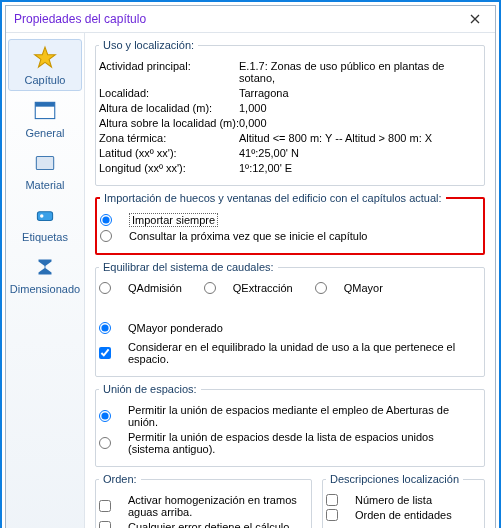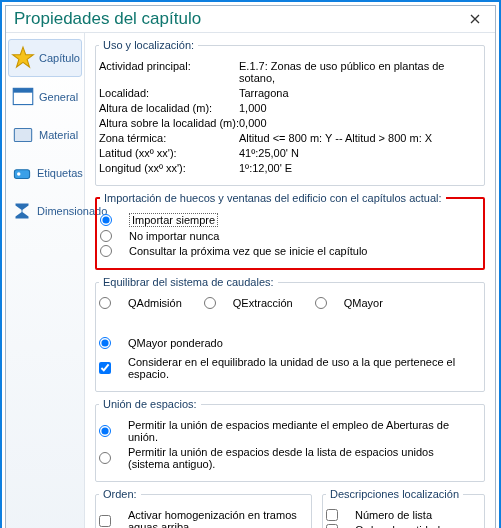--- a/index.html
+++ b/index.html
@@ -1,24 +1,24 @@
 <!DOCTYPE html>
 <html><head>
 <meta charset="utf-8">
 <style>
 html,body{margin:0;padding:0;font-family:"Segoe UI",Tahoma,Arial,sans-serif;font-size:11px;color:#000;background:#fff}
 .frame{width:501px;box-sizing:border-box;border:2px solid #0d7fe0;padding:3px;background:#fff}
 .win{border:1px solid #a3b4c6;background:#fff}
 .titlebar{height:26px;background:#fff;display:flex;align-items:center;justify-content:space-between;padding:0 0 0 8px;border-bottom:1px solid #dfe5ec}
-.titlebar .t{font-size:17px;color:#0f766e}
+.titlebar .t{font-size:12px;color:#6d28d9}
 .titlebar .x{width:40px;height:26px;display:flex;align-items:center;justify-content:center;color:#555}
 .titlebar .x svg{width:10px;height:10px}
 .body{display:flex}
 .side{width:78px;background:linear-gradient(#fff,#eef3f8);border-right:1px solid #dfe5ec;display:flex;flex-direction:column;align-items:center;padding-top:6px;gap:2px}
-.sitem{width:72px;display:flex;flex-direction:row;align-items:center;gap:2px;padding:4px 0;border-radius:3px;font-size:11px;color:#2b5c92}
+.sitem{width:72px;display:flex;flex-direction:column;align-items:center;gap:2px;padding:4px 0;border-radius:3px;font-size:11px;color:#2b5c92}
 .sitem.sel{background:#e9f1fb;border:1px solid #bcd3ee}
 .sitem .ic{width:28px;height:28px;display:flex;align-items:center;justify-content:center}
 .main{flex:1;padding:6px 10px 6px 10px}
 fieldset{border:1px solid #cfd6de;border-radius:2px;margin:0 0 6px 0;padding:6px 8px 8px 3px}
 legend{padding:0 4px;color:#1b3f66}
 .row{display:flex;align-items:flex-start;margin:3px 0;font-size:11px}
 .row .k{width:140px;color:#000}
 .row .v{flex:1;color:#000}
 fieldset.hl{border:2px solid #e20000}
 label.rad,label.chk{display:flex;align-items:center;gap:17px;margin:3px 0;font-size:11px}
@@ -122,24 +122,20 @@
       </fieldset>
 
       <fieldset class="hl">
         <legend>Importación de huecos y ventanas del edificio con el capítulos actual:</legend>
         <label class="rad">
               <input type="radio" name="imp" checked="" style="">
               <span class="sel-outline">Importar siempre</span>
             </label>
         <label class="rad">
               <input type="radio" name="imp" style="">
-              <span>No importar nunca</span>
-            </label>
-        <label class="rad">
-              <input type="radio" name="imp" style="">
               <span>Consultar la próxima vez que se inicie el capítulo</span>
             </label>
       </fieldset>
 
       <fieldset>
         <legend>Equilibrar del sistema de caudales:</legend>
         <div class="caudales">
           <label class="rad">
                 <input type="radio" name="cau" style="">
                 <span>QAdmisión</span>

